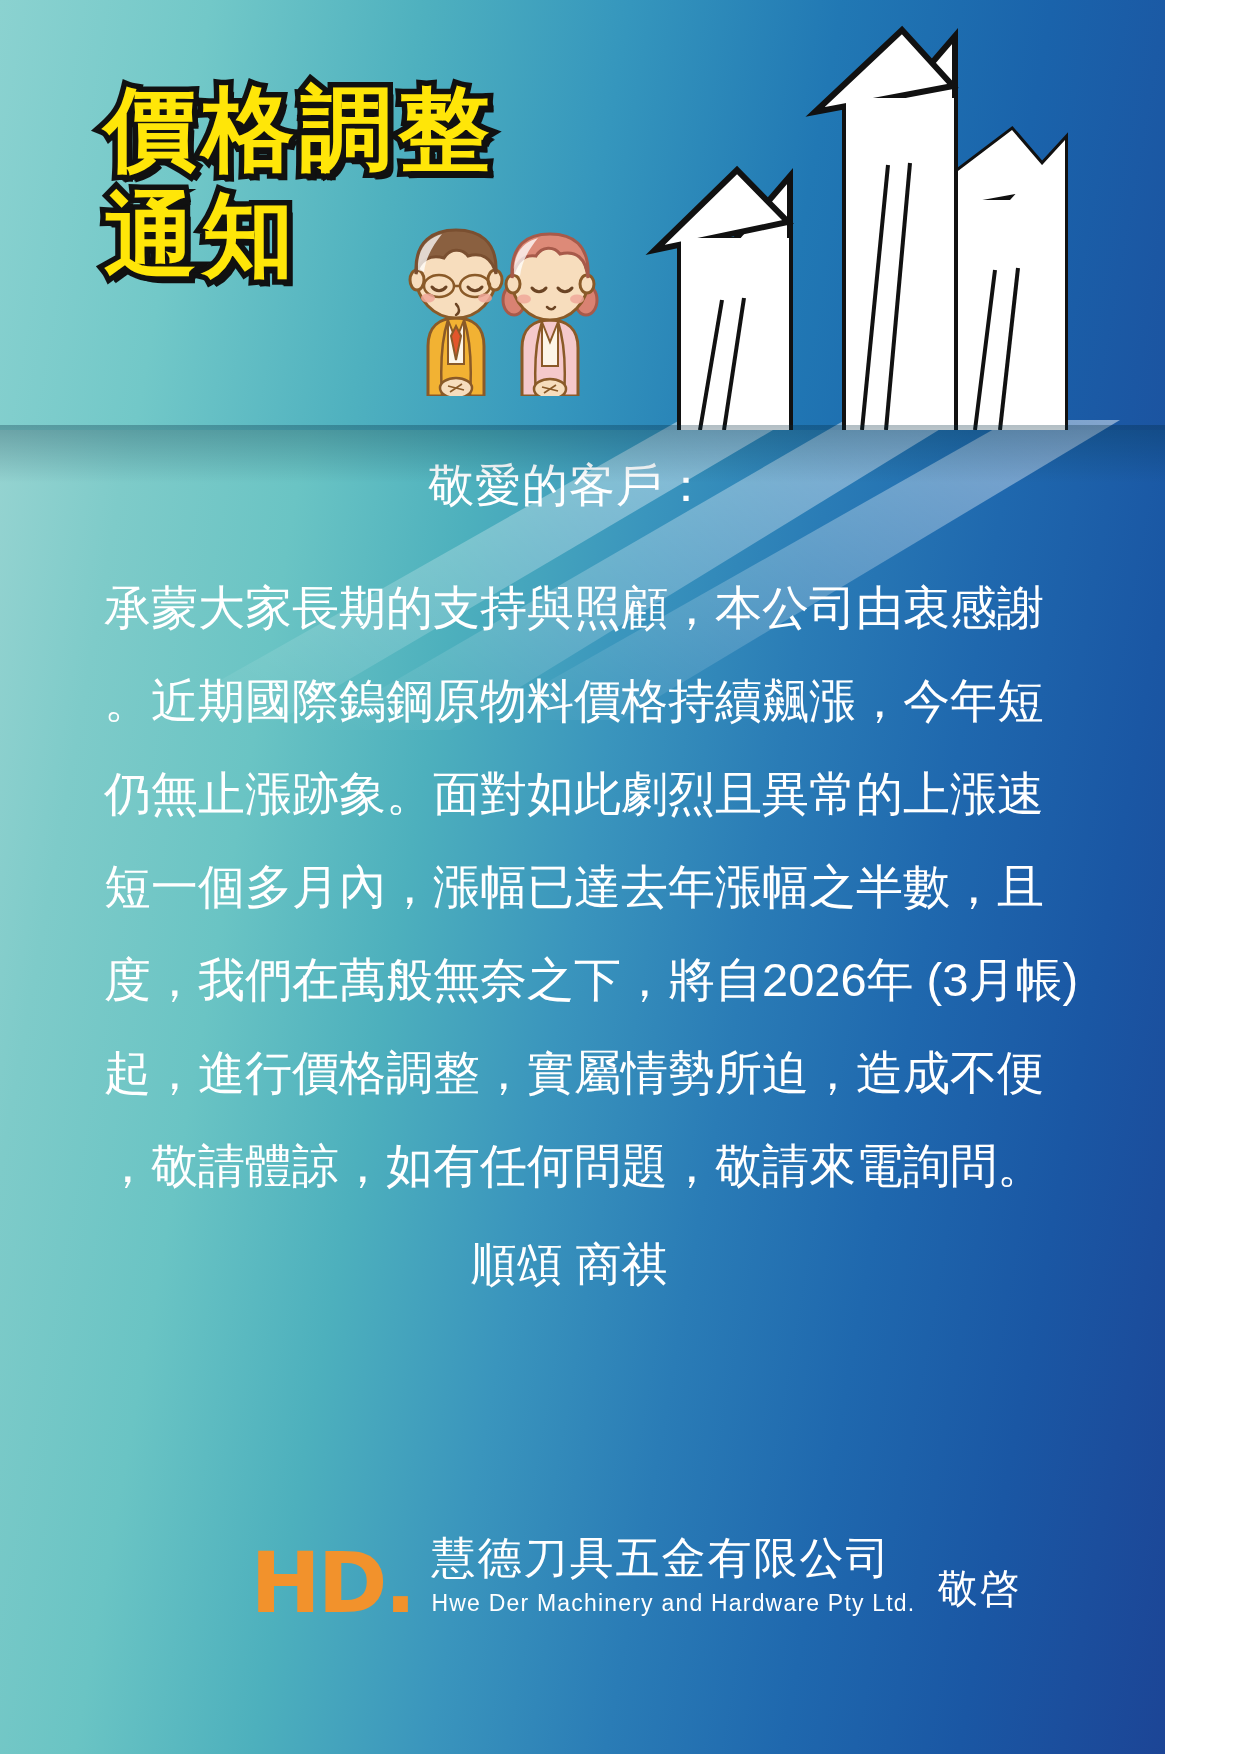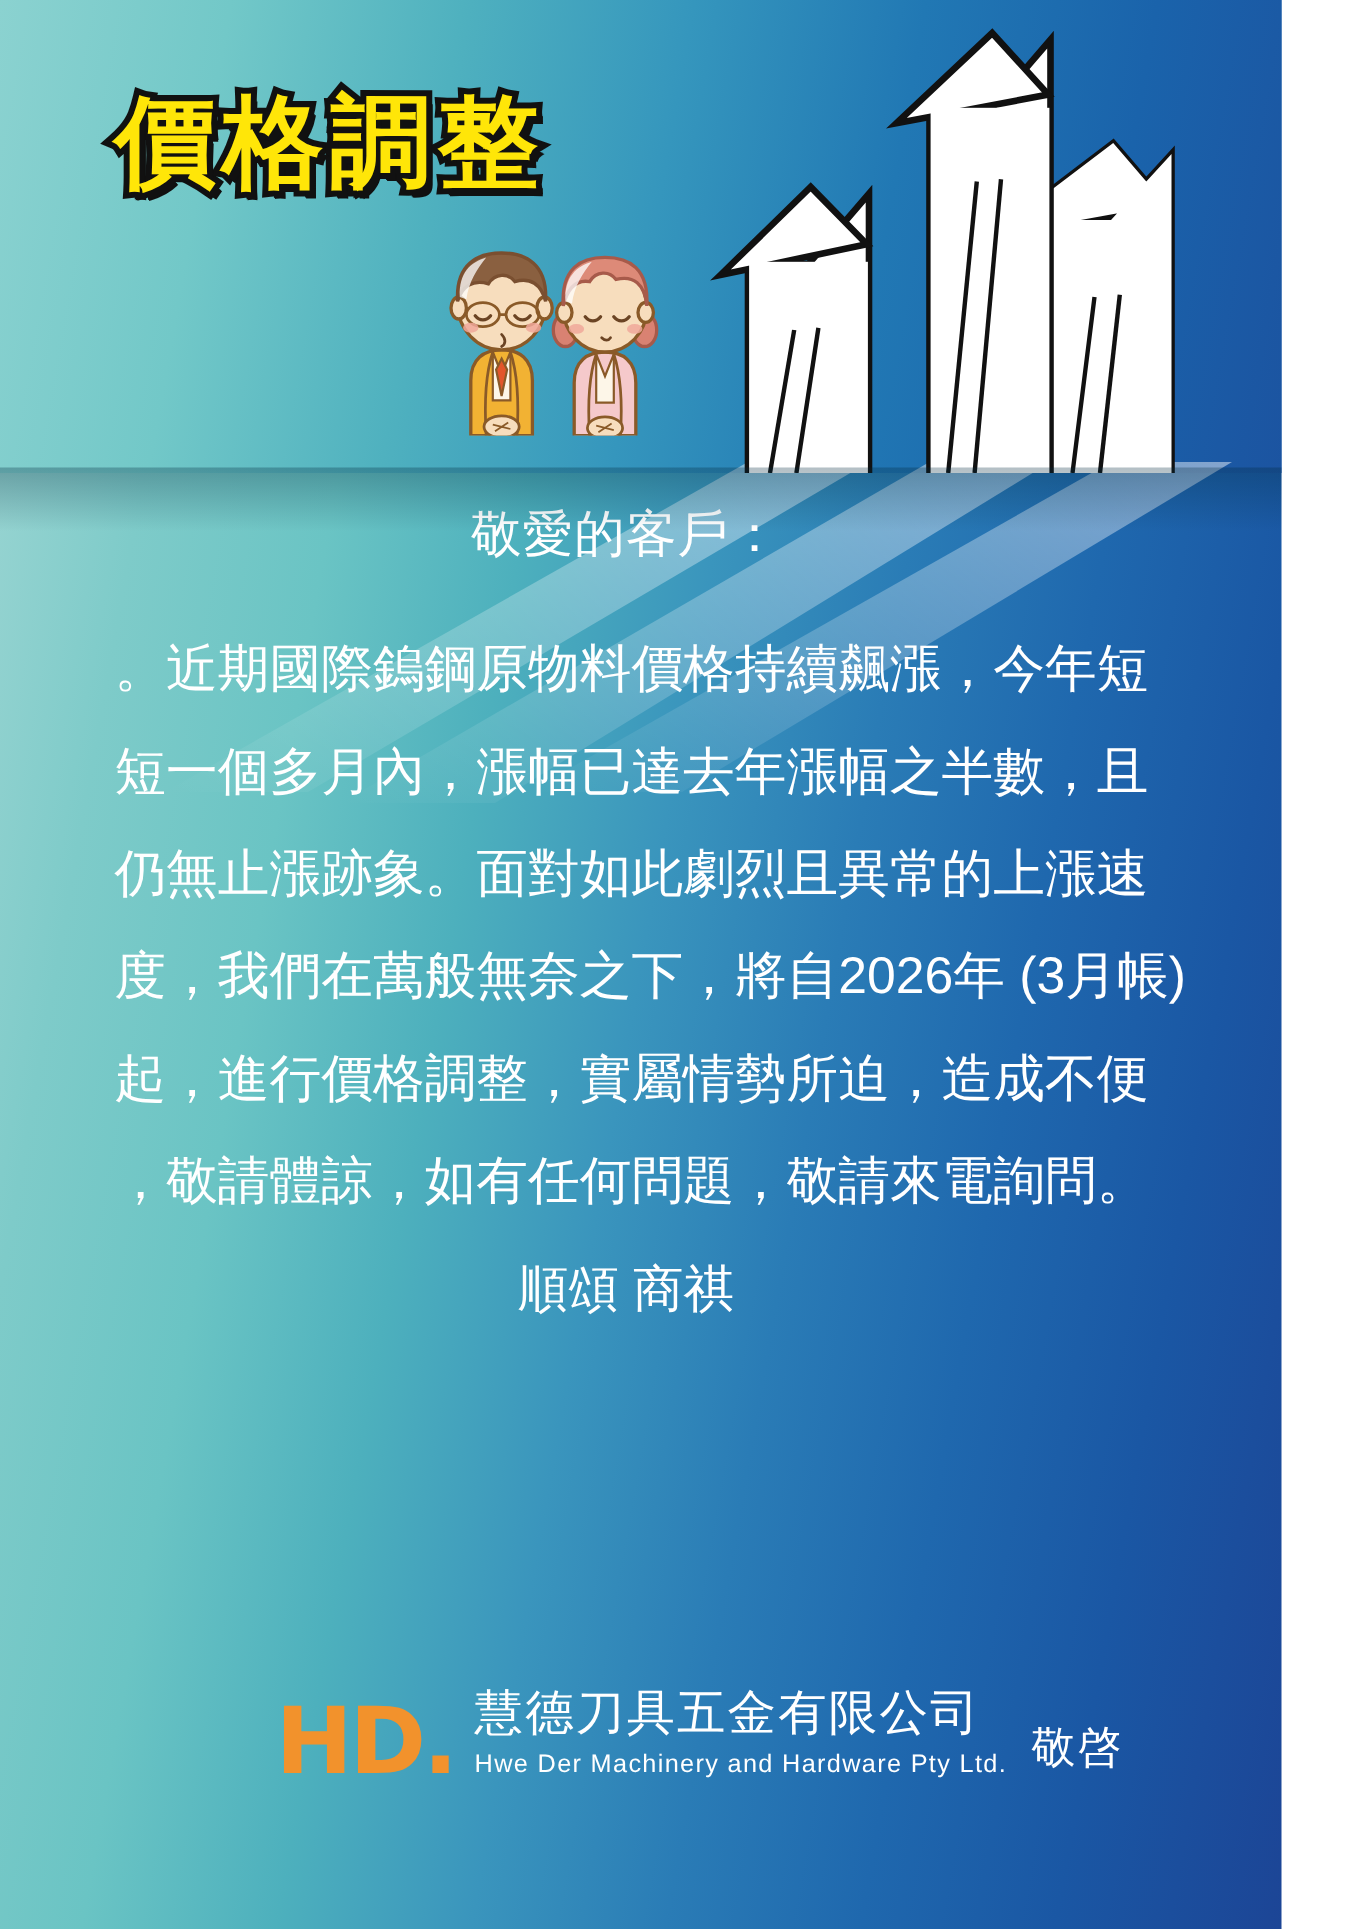--- a/index.html
+++ b/index.html
@@ -190,20 +190,21 @@
         <path d="M900,100 L955,36 L955,430 L845,430 L845,100 Z" fill="#ffffff" stroke="#111111" stroke-width="6" stroke-linejoin="miter"></path>
         <path d="M815,112 L902,30 L953,86 Z" fill="#ffffff" stroke="#111111" stroke-width="6" stroke-linejoin="miter"></path>
         <rect x="846" y="98" width="108" height="334" fill="#ffffff"></rect>
         <line x1="888" y1="165" x2="862" y2="430" stroke="#111111" stroke-width="4"></line>
         <line x1="910" y1="163" x2="886" y2="430" stroke="#111111" stroke-width="4"></line>
       </g>
     </svg>
 
     <div class="title">
       <span class="title-line l1">價格調整</span>
+      <span class="title-line l2">通知</span>
     </div>
 
     <svg class="mascots" viewBox="0 0 230 182">
 
       <g>
 
         <path d="M38,132 C38,112 50,104 66,104 C82,104 94,112 94,132 L94,182 L38,182 Z" fill="#f2b233" stroke="#8a5a28" stroke-width="3"></path>
 
         <path d="M58,106 L66,126 L74,106 L74,150 L58,150 Z" fill="#fdf6e8" stroke="#8a5a28" stroke-width="2"></path>
 
@@ -275,23 +276,24 @@
     </defs>
     <polygon points="680,0 790,0 280,300 150,300" fill="url(#bm)"></polygon>
     <polygon points="845,0 955,0 450,310 310,310" fill="url(#bm)"></polygon>
     <polygon points="1010,0 1120,0 620,300 480,300" fill="url(#bm)"></polygon>
   </svg>
 
   <div class="letter">
     <div class="salutation">敬愛的客戶：</div>
 
     <div class="para">
+      <div class="bodyline">承蒙大家長期的支持與照顧，本公司由衷感謝</div>
       <div class="bodyline">。近期國際鎢鋼原物料價格持續飆漲，今年短</div>
+      <div class="bodyline">仍無止漲跡象。面對如此劇烈且異常的上漲速</div>
       <div class="bodyline">短一個多月內，漲幅已達去年漲幅之半數，且</div>
-      <div class="bodyline">仍無止漲跡象。面對如此劇烈且異常的上漲速</div>
       <div class="bodyline">度，我們在萬般無奈之下，將自2026年 (3月帳)</div>
       <div class="bodyline">起，進行價格調整，實屬情勢所迫，造成不便</div>
       <div class="bodyline">，敬請體諒，如有任何問題，敬請來電詢問。</div>
     </div>
 
     <div class="closing">順頌  商祺</div>
   </div>
 
   <div class="footer">
     <div class="sig">

